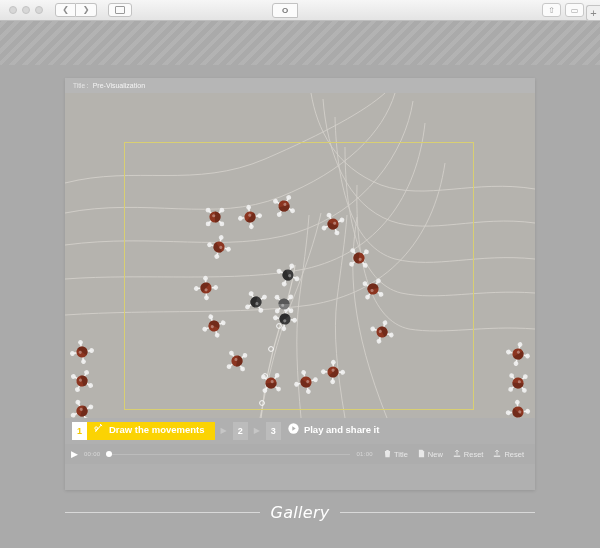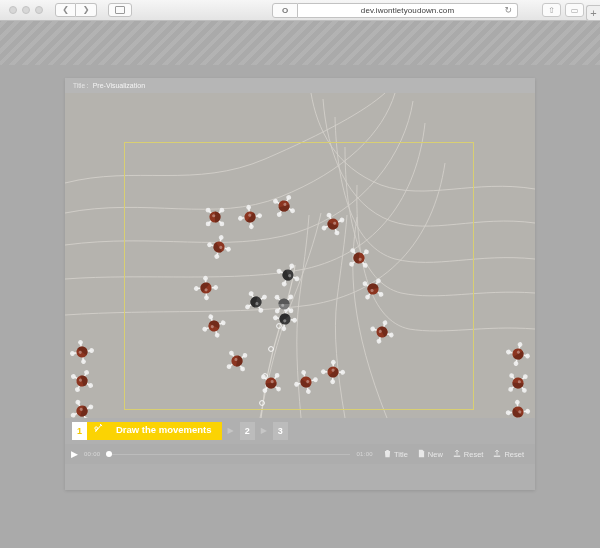--- a/index.html
+++ b/index.html
@@ -144,21 +144,21 @@
   .step { display: flex; align-items: center; height: 18px; }
   .step-num {
     width: 15px; height: 18px;
     display: flex; align-items: center; justify-content: center;
     font-size: 9px; font-weight: bold; color: #ffffff;
     background: #bcbcbc;
   }
   .step.active .step-num { background: #ffffff; color: #f2c800; }
   .step-body {
     height: 18px; display: flex; align-items: center;
-    padding: 0 10px 4px 7px; gap: 12px;
+    padding: 0 10px 4px 7px; gap: 5px;
     font-size: 9.5px; font-weight: bold; color: #ffffff;
   }
   .step.active .step-body { background: #fbd303; color: #ffffff; }
   .step-sep {
     font-size: 8px; color: #c6c6c6; margin: 0 6px; line-height: 1;
   }
   .ic { display: inline-block; line-height: 1; }
 
   
   #transport {
@@ -210,24 +210,20 @@
   </div>
   <div class="navbtns">
     <div class="navbtn">❮</div>
     <div class="navbtn">❯</div>
   </div>
   <div class="sidebarbtn">
     <span></span>
   </div>
   <div class="urlwrap">
     <div class="shieldbtn">O</div>
-    <div class="urlbar">
-      <span class="urltext">dev.iwontletyoudown.com</span>
-      <span class="reloadic">↻</span>
-    </div>
   </div>
   <div class="rightbtns">
     <div class="rbtn">⇧</div>
     <div class="rbtn">▭</div>
   </div>
   <div class="plusbtn">+</div>
 </div>
 
 <div id="page">
 
@@ -693,20 +689,27 @@
             <span>Draw the movements</span>
           </div>
         </div>
         <span class="step-sep">▶</span>
         <div class="step">
           <div class="step-num">2</div>
         </div>
         <span class="step-sep">▶</span>
         <div class="step">
           <div class="step-num">3</div>
+          <div class="step-body">
+            <span class="ic"><svg width="11" height="11" viewBox="0 0 12 12">
+                <circle cx="6" cy="6" r="5.6" fill="#ffffff"></circle>
+                <path d="M4.7 3.6 L8.4 6 L4.7 8.4 Z" fill="#b0b0b0"></path>
+              </svg></span>
+            <span>Play and share it</span>
+          </div>
         </div>
       </div>
 
     <div id="transport">
       <span id="play-btn">▶</span>
       <span class="tcode">00:00</span>
       <div id="scrub">
         <div id="scrub-track"></div>
         <div id="scrub-handle"></div>
       </div>
@@ -735,13 +738,18 @@
             <span class="ic"><svg width="8" height="9" viewBox="0 0 10 10">
                 <path d="M5 6.6V.8 M2.8 3 L5 .8 L7.2 3" stroke="currentColor" stroke-width="1.1" fill="none"></path>
                 <path d="M1 7.6h8v1.6H1z" fill="currentColor"></path>
               </svg></span>
             <span>Reset</span>
           </div>
         </div>
     </div>
   </div>
 
+  <div id="gallery">
+    <div class="rule"></div>
+    <div id="gallery-label">Gallery</div>
+    <div class="rule"></div>
+  </div>
 </div>
 
 </body></html>

